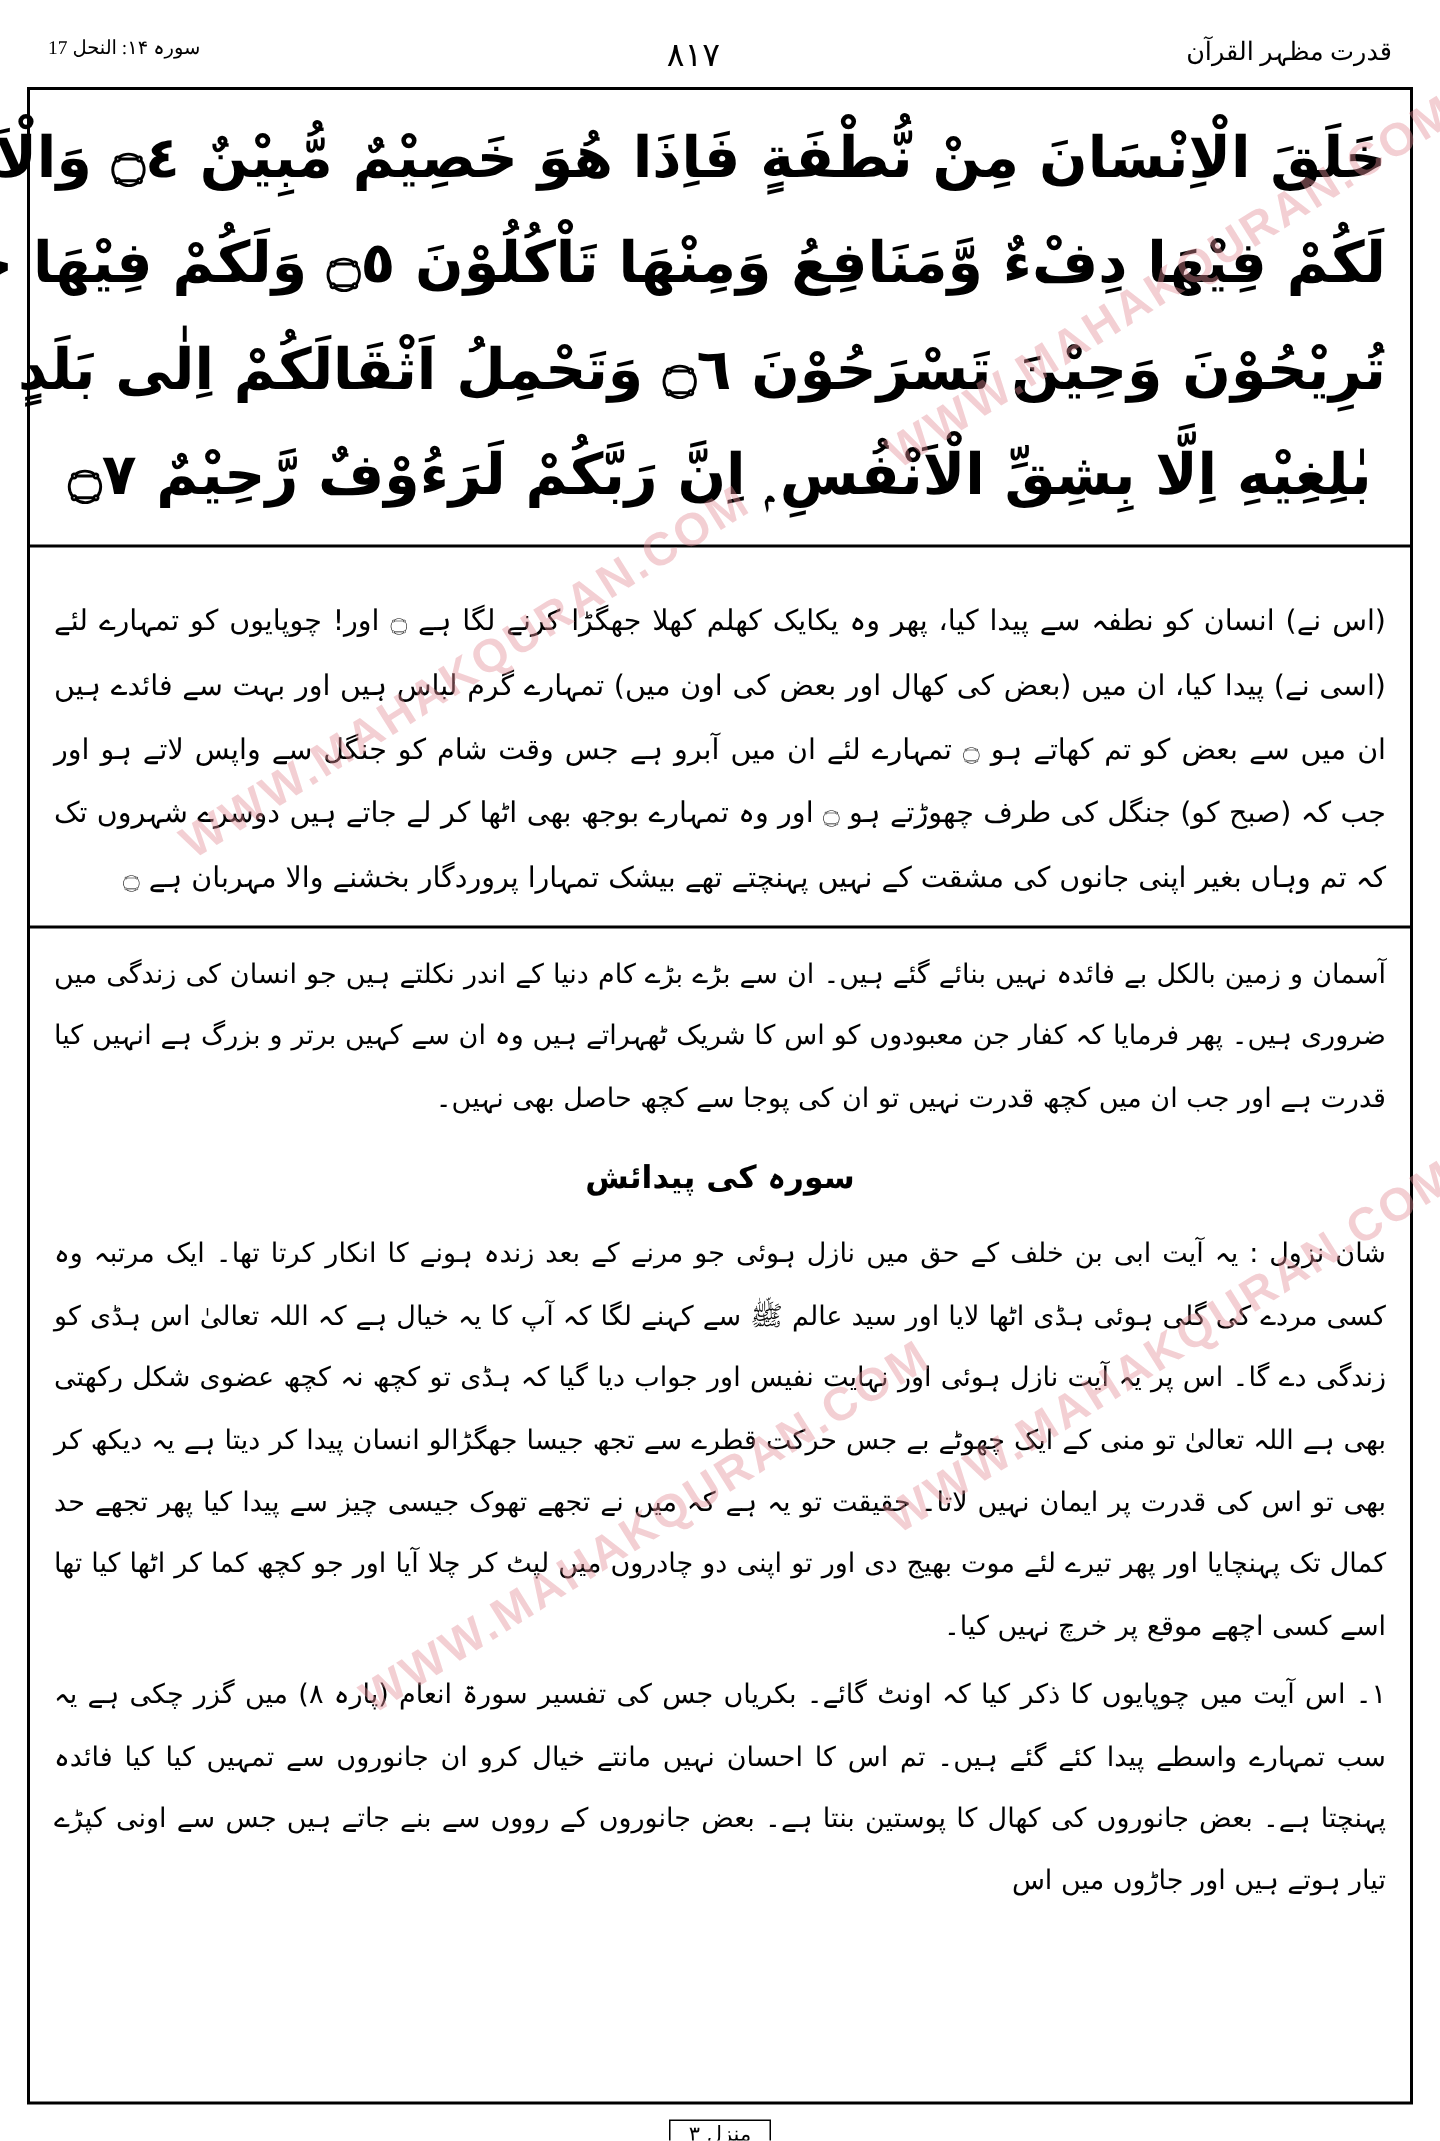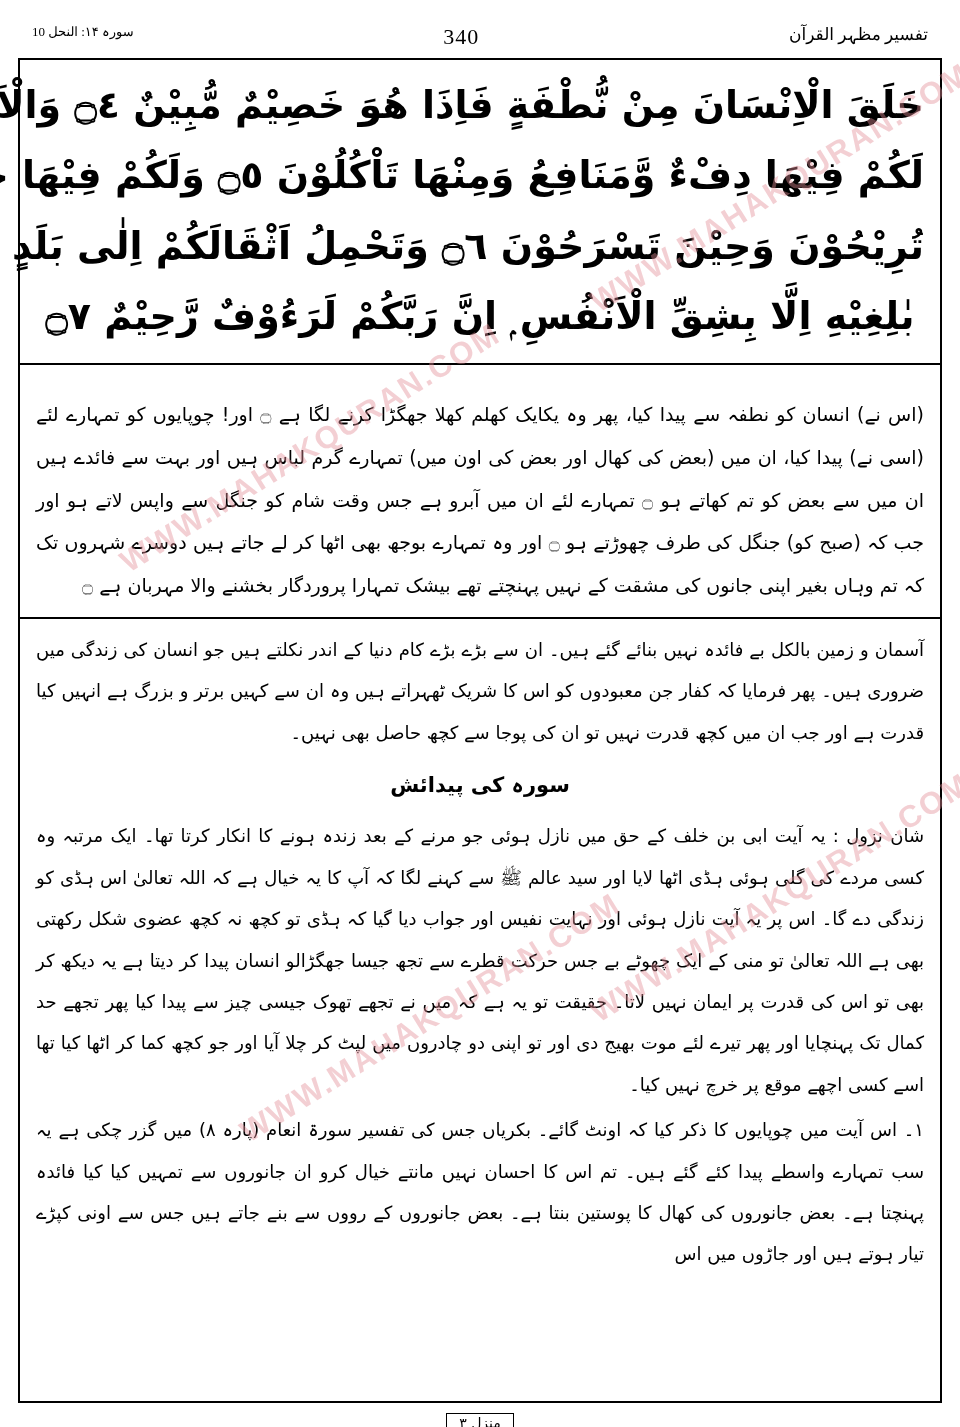--- a/index.html
+++ b/index.html
@@ -165,23 +165,23 @@
 <body>
 
 <div class="page">
 
   <div class="watermark wm1">WWW.MAHAKQURAN.COM</div>
   <div class="watermark wm2">WWW.MAHAKQURAN.COM</div>
   <div class="watermark wm3">WWW.MAHAKQURAN.COM</div>
   <div class="watermark wm4">WWW.MAHAKQURAN.COM</div>
 
   <div class="header">
-    <div class="header-right">تفسیر مظہر القرآن</div>
-    <div class="header-center">340</div>
-    <div class="header-left">سورہ ۱۴: النحل 10</div>
+    <div class="header-right">قدرت مظہر القرآن</div>
+    <div class="header-center">۸۱۷</div>
+    <div class="header-left">سورہ ۱۴: النحل 17</div>
   </div>
 
   <div class="frame">
 
     <div class="section quran">
       <span class="line">خَلَقَ الْاِنْسَانَ مِنْ نُّطْفَةٍ فَاِذَا هُوَ خَصِيْمٌ مُّبِيْنٌ ۝٤ وَالْاَنْعَامَ خَلَقَهَا</span>
       <span class="line">لَكُمْ فِيْهَا دِفْءٌ وَّمَنَافِعُ وَمِنْهَا تَاْكُلُوْنَ ۝٥ وَلَكُمْ فِيْهَا جَمَالٌ حِيْنَ</span>
       <span class="line">تُرِيْحُوْنَ وَحِيْنَ تَسْرَحُوْنَ ۝٦ وَتَحْمِلُ اَثْقَالَكُمْ اِلٰى بَلَدٍ لَّمْ تَكُوْنُوْا</span>
       <span class="line">بٰلِغِيْهِ اِلَّا بِشِقِّ الْاَنْفُسِ ۭ اِنَّ رَبَّكُمْ لَرَءُوْفٌ رَّحِيْمٌ ۝٧</span>
     </div>

